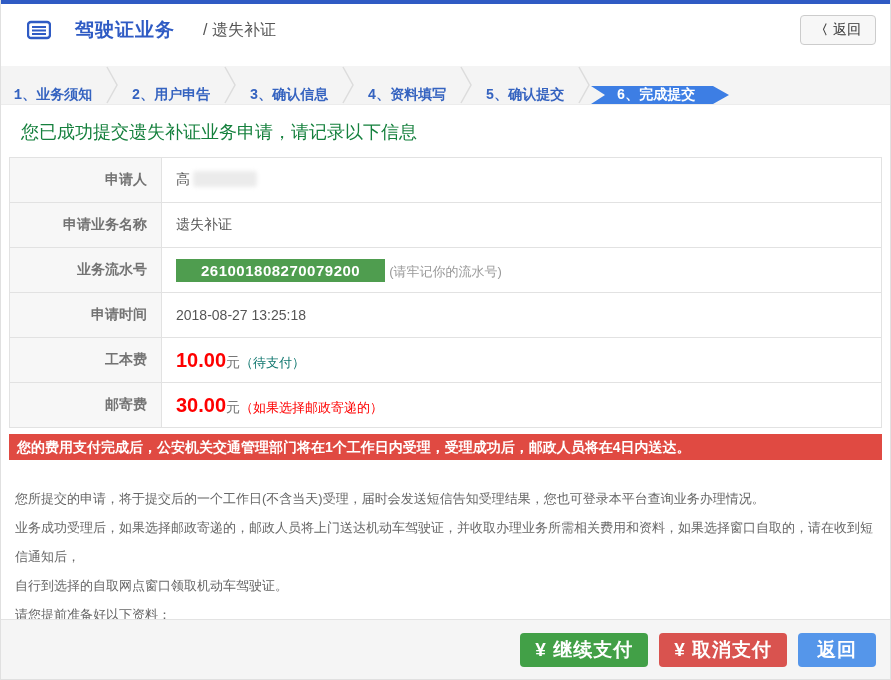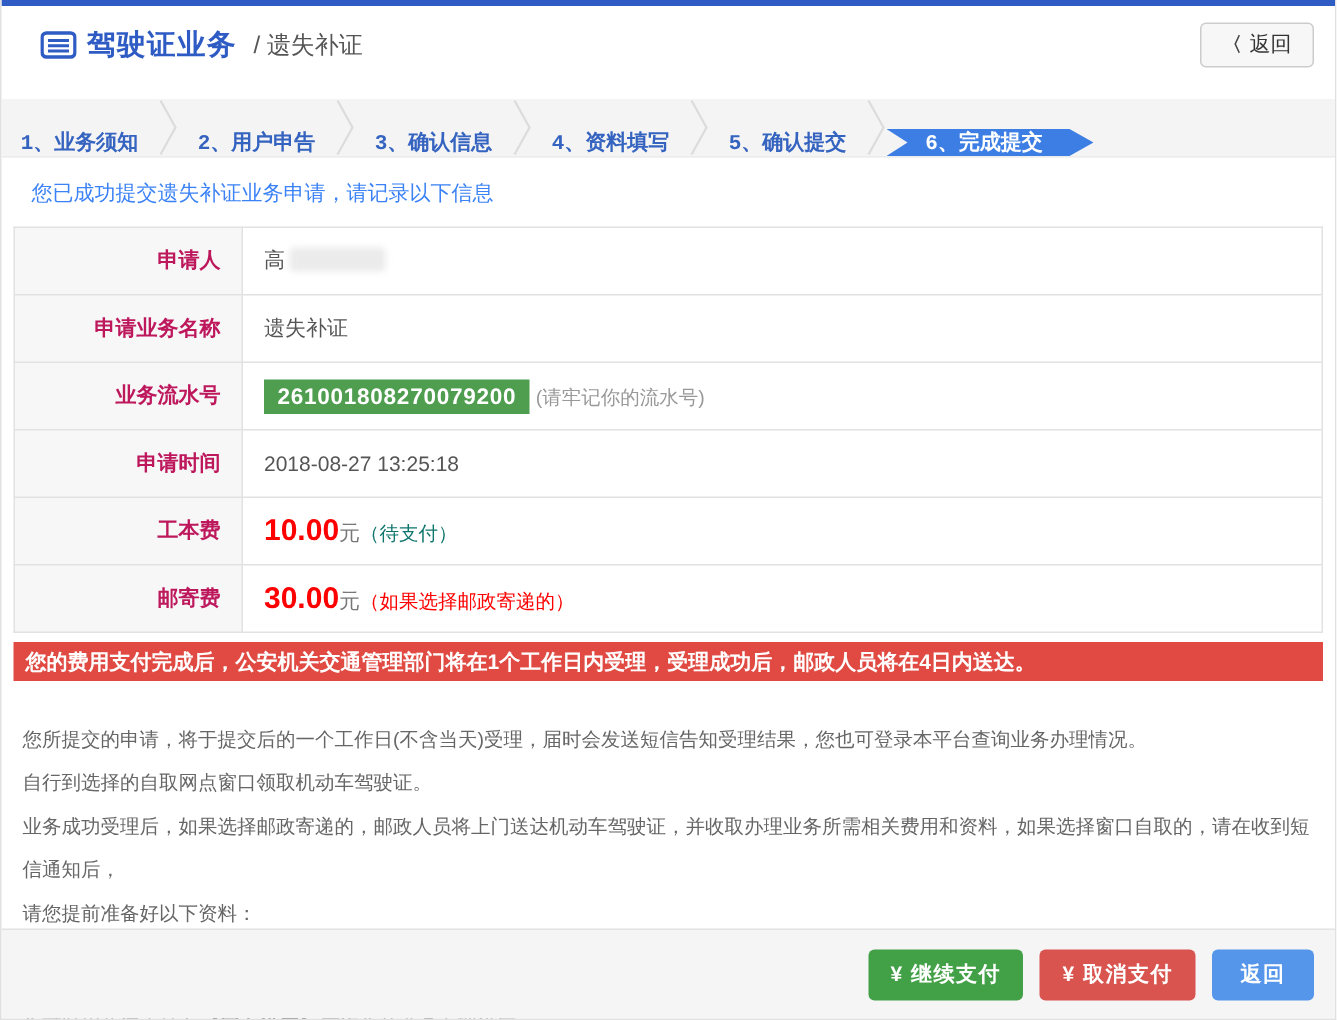--- a/index.html
+++ b/index.html
@@ -1,64 +1,64 @@
 <!DOCTYPE html>
 <html style="--accent-blue: #2f5bc4; --tab-text-blue: #3563c0; --active-tab-blue: #3d7ee4; --badge-green: #4f9d4f; --price-red: #fe0000; --alert-red: #e04a42; --btn-green: #42a047; --btn-red: #d9534f; --btn-blue: #5596ea;"><head>
 <meta charset="utf-8">
 <style>
   html,body{margin:0;padding:0;background:#fff;font-family:"Liberation Sans","DejaVu Sans",sans-serif;}
   .page{position:relative;width:891px;height:680px;box-sizing:border-box;
         border:1px solid #e0e0e0;border-top:none;background:#fff;overflow:hidden;}
   .topbar{height:4px;background:var(--accent-blue,#2f5bc4);}
   
   .header{height:52px;display:flex;align-items:center;justify-content:space-between;padding:0 14px 0 26px;}
-  .header-left{display:flex;align-items:center;gap:7px;}
+  .header-left{display:flex;align-items:center;gap:24px;}
   .hicon svg{display:block;}
   .title{font-size:19px;color:var(--accent-blue,#2f5bc4);font-weight:bold;letter-spacing:1px;}
   .subtitle{font-size:16px;color:#555;margin-left:4px;}
   .back-btn{display:flex;align-items:center;gap:5px;height:30px;padding:0 14px;
             background:#f7f7f7;border:1px solid #ccc;border-radius:4px;font-size:14px;color:#333;cursor:pointer;
             font-family:inherit;}
   .back-btn .chev{font-size:13px;font-weight:bold;color:#444;}
   
   .tabs{margin-top:10px;height:38px;background:#f4f4f4;display:flex;align-items:flex-end;border-bottom:1px solid #ececec;font-family:Liberation Mono, monospace;}
   .tab{width:104px;display:flex;align-items:center;justify-content:center;
        font-size:14px;font-weight:bold;color:var(--tab-text-blue,#3563c0);}
   .tab-sep{display:flex;align-items:center;}
   .tab-sep svg{display:block;}
   .tab.active{width:130px;color:#fff;background:var(--active-tab-blue,#3d7ee4);
        clip-path:polygon(0 0,calc(100% - 16px) 0,100% 50%,calc(100% - 16px) 100%,0 100%,14px 50%);
        padding-right:8px;}
   .tab-filler{flex:1;}
   
   .content{height:516px;box-sizing:border-box;padding:0 8px;}
-  .success{margin:15px 0 13px 12px;font-size:14px;color:#3b82f6;}
+  .success{margin:15px 0 13px 12px;font-size:18px;color:#15803d;}
   table.info{width:100%;border-collapse:collapse;table-layout:fixed;}
   table.info td{border:1px solid #e2e2e2;height:42px;font-size:14px;vertical-align:middle;}
-  td.lbl{width:136px;background:#f7f7f7;text-align:right;padding-right:14px;color:#be185d;font-weight:bold;}
+  td.lbl{width:136px;background:#f7f7f7;text-align:right;padding-right:14px;color:#737373;font-weight:bold;}
   td.val{padding-left:14px;color:#555;background:#fff;}
   .redact{display:inline-block;width:64px;height:16px;background:#ebebeb;border-radius:3px;
           filter:blur(2px);vertical-align:-3px;margin-left:3px;}
   .badge{display:inline-block;background:var(--badge-green,#4f9d4f);color:#fff;font-weight:bold;
-         font-size:15px;padding:3px 9px;letter-spacing:.5px;}
+         font-size:15px;padding:3px 25px;letter-spacing:.5px;}
   .serial-note{color:#999;font-size:13px;margin-left:4px;}
   .amount{color:var(--price-red,#fe0000);font-size:20px;font-weight:bold;}
   .unit{color:#777;font-size:14px;}
   .fee-note-gray{color:#0f766e;font-size:13px;}
   .fee-note-red{color:var(--price-red,#fe0000);font-size:13px;}
   .alert{margin-top:6px;background:var(--alert-red,#e04a42);color:#fff;font-size:14px;font-weight:bold;
          line-height:26px;height:26px;padding-left:8px;overflow:hidden;}
   .paras{padding:24px 6px 0 6px;}
   .paras p{margin:0;font-size:13px;color:#666;line-height:29px;}
   .spacer{height:17px;}
   .menu-ref{font-weight:bold;color:#3c3c3c;margin:0 2px;}
   
   .footer{position:absolute;left:0;right:0;bottom:0;height:60px;background:#f5f5f5;border-top:1px solid #e3e3e3;
           display:flex;align-items:center;justify-content:flex-end;gap:11px;padding-right:14px;box-sizing:border-box;}
-  .btn{height:34px;border:none;border-radius:4px;color:#fff;font-size:14px;font-weight:bold;
+  .btn{height:34px;border:none;border-radius:4px;color:#fff;font-size:19px;font-weight:bold;
        padding:0 15px;cursor:pointer;font-family:inherit;letter-spacing:1px;}
   .btn-green{background:var(--btn-green,#42a047);}
   .btn-red{background:var(--btn-red,#d9534f);}
   .btn-blue{background:var(--btn-blue,#5596ea);padding:0 19px;}
 </style>
 </head>
 <body>
 
 <div class="page">
   <div class="topbar"></div>
@@ -154,22 +154,22 @@
             <span class="amount">30.00</span><span class="unit">元</span><span class="fee-note-red">（如果选择邮政寄递的）</span>
           </td>
         </tr>
       </tbody>
     </table>
 
     <div class="alert">您的费用支付完成后，公安机关交通管理部门将在1个工作日内受理，受理成功后，邮政人员将在4日内送达。</div>
 
     <div class="paras">
       <p>您所提交的申请，将于提交后的一个工作日(不含当天)受理，届时会发送短信告知受理结果，您也可登录本平台查询业务办理情况。</p>
+      <p>业务成功受理后，如果选择邮政寄递的，邮政人员将上门送达机动车驾驶证，并收取办理业务所需相关费用和资料，如果选择窗口自取的，请在收到短信通知后，</p>
       <p>自行到选择的自取网点窗口领取机动车驾驶证。</p>
-      <p>业务成功受理后，如果选择邮政寄递的，邮政人员将上门送达机动车驾驶证，并收取办理业务所需相关费用和资料，如果选择窗口自取的，请在收到短信通知后，</p>
       <p>请您提前准备好以下资料：</p>
       <p>1、现场核对机动车驾驶人身份证明原件。</p>
       <div class="spacer"></div>
       <p>
         <span>您可以用此流水号在</span><span class="menu-ref">【网办进度】</span><span>查询您的业务办理进度。</span>
       </p>
     </div>
   </div>
 
   <div class="footer">

